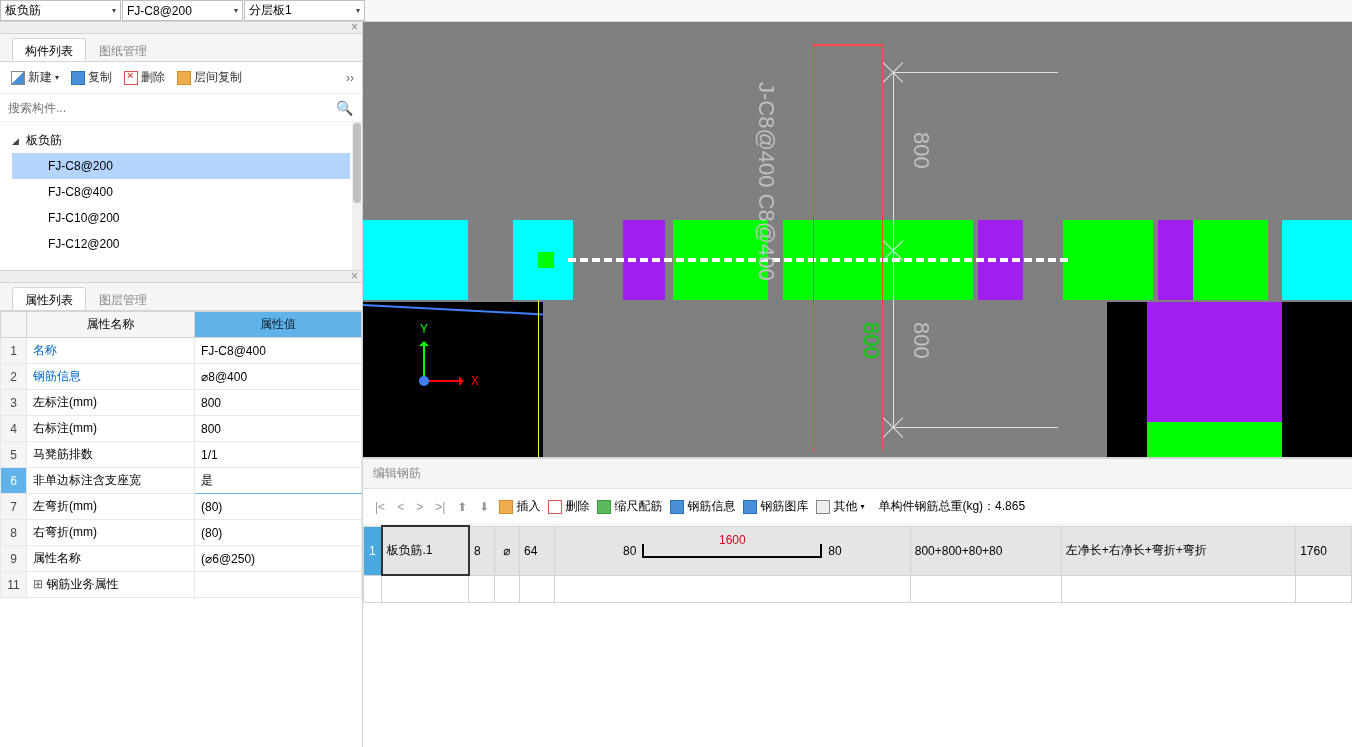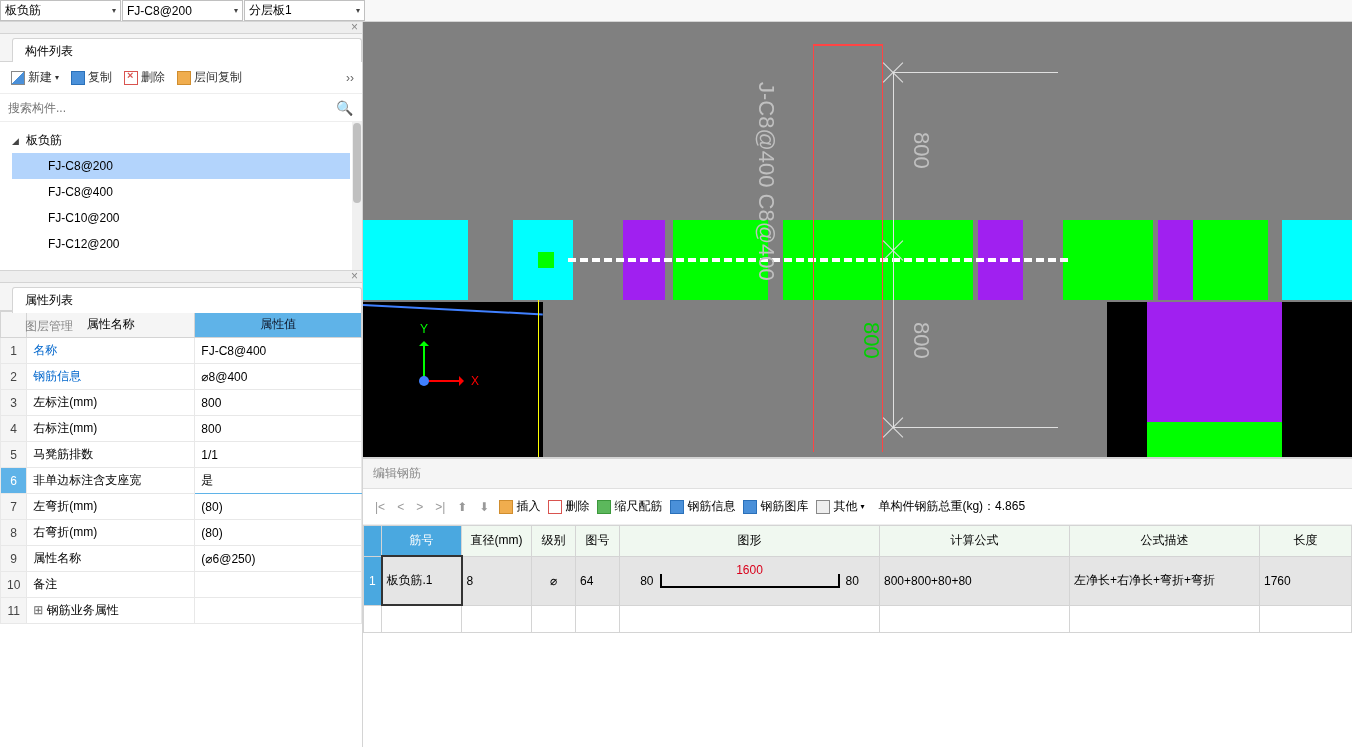--- a/index.html
+++ b/index.html
@@ -13,21 +13,21 @@
     
     .main { flex: 1; display: flex; overflow: hidden; }
     .left-panel { width: 363px; display: flex; flex-direction: column; border-right: 1px solid #d4d4d4; }
     .right-area { flex: 1; display: flex; flex-direction: column; position: relative; background: #808080; }
     
     
     .panel-header { height: 12px; background: #eee; border-bottom: 1px solid #d4d4d4; position: relative; }
     .panel-close { position: absolute; right: 4px; top: -2px; color: #888; font-size: 12px; cursor: pointer; }
     
     
-    .tabs { height: 28px; display: flex; background: #f5f5f5; border-bottom: 1px solid #d4d4d4; padding-top: 4px; padding-left: 12px; flex-direction: column; }
+    .tabs { height: 28px; display: flex; background: #f5f5f5; border-bottom: 1px solid #d4d4d4; padding-top: 4px; padding-left: 12px; }
     .tab { padding: 4px 12px; border: 1px solid transparent; border-bottom: none; color: #888; cursor: pointer; }
     .tab.active { background: #fff; border-color: #d4d4d4; color: #000; border-radius: 3px 3px 0 0; }
     
     
     .toolbar { height: 32px; display: flex; align-items: center; padding: 0 8px; gap: 6px; background: #fff; border-bottom: 1px solid #eee; }
     .toolbar-item { display: flex; align-items: center; gap: 3px; cursor: pointer; color: #333; padding: 2px 3px; }
     .toolbar-item .icon-box { width: 14px; height: 14px; display: inline-block; }
     .icon-new { background: linear-gradient(135deg, #fff 50%, #4a90d9 50%); border: 1px solid #888; }
     .icon-copy { background: #4a90d9; border: 1px solid #2a70b9; }
     .icon-delete { background: #fff; border: 1px solid #d9534f; position: relative; }
@@ -239,25 +239,20 @@
               <td class="row-num">8</td>
               <td class="prop-name">右弯折(mm)</td>
               <td>(80)</td>
             </tr>
             <tr>
               <td class="row-num">9</td>
               <td class="prop-name">属性名称</td>
               <td>(⌀6@250)</td>
             </tr>
             <tr>
-              <td class="row-num">10</td>
-              <td class="prop-name">备注</td>
-              <td></td>
-            </tr>
-            <tr>
               <td class="row-num">11</td>
               <td class="prop-name expand-cell">钢筋业务属性</td>
               <td></td>
             </tr>
           </tbody>
       </table>
     </div>
   </div>
 
   <div class="right-area">
@@ -342,31 +337,20 @@
           </div>
         <div class="bt-item">
             <span class="bt-icon"></span>
             <span>其他</span> 
             <span style="font-size:8px;">▾</span>
           </div>
         <span class="weight-label"><span>单构件钢筋总重(kg)：</span><span>4.865</span></span>
       </div>
       <table class="rebar-table">
         <tbody>
-            <tr>
-          <th class="rn"></th>
-          <th class="highlight" style="width:80px;">筋号</th>
-          <th style="width:70px;">直径(mm)</th>
-          <th style="width:44px;">级别</th>
-          <th style="width:44px;">图号</th>
-          <th style="width:260px;">图形</th>
-          <th style="width:190px;">计算公式</th>
-          <th style="width:190px;">公式描述</th>
-          <th>长度</th>
-        </tr>
         <tr>
           <td class="rn">1</td>
           <td style="border:2px solid #333;">板负筋.1</td>
           <td>8</td>
           <td style="text-align:center;">⌀</td>
           <td>64</td>
           <td>
             <div class="rebar-shape">
               <span class="num-side">80</span>
               <span class="line"></span>

